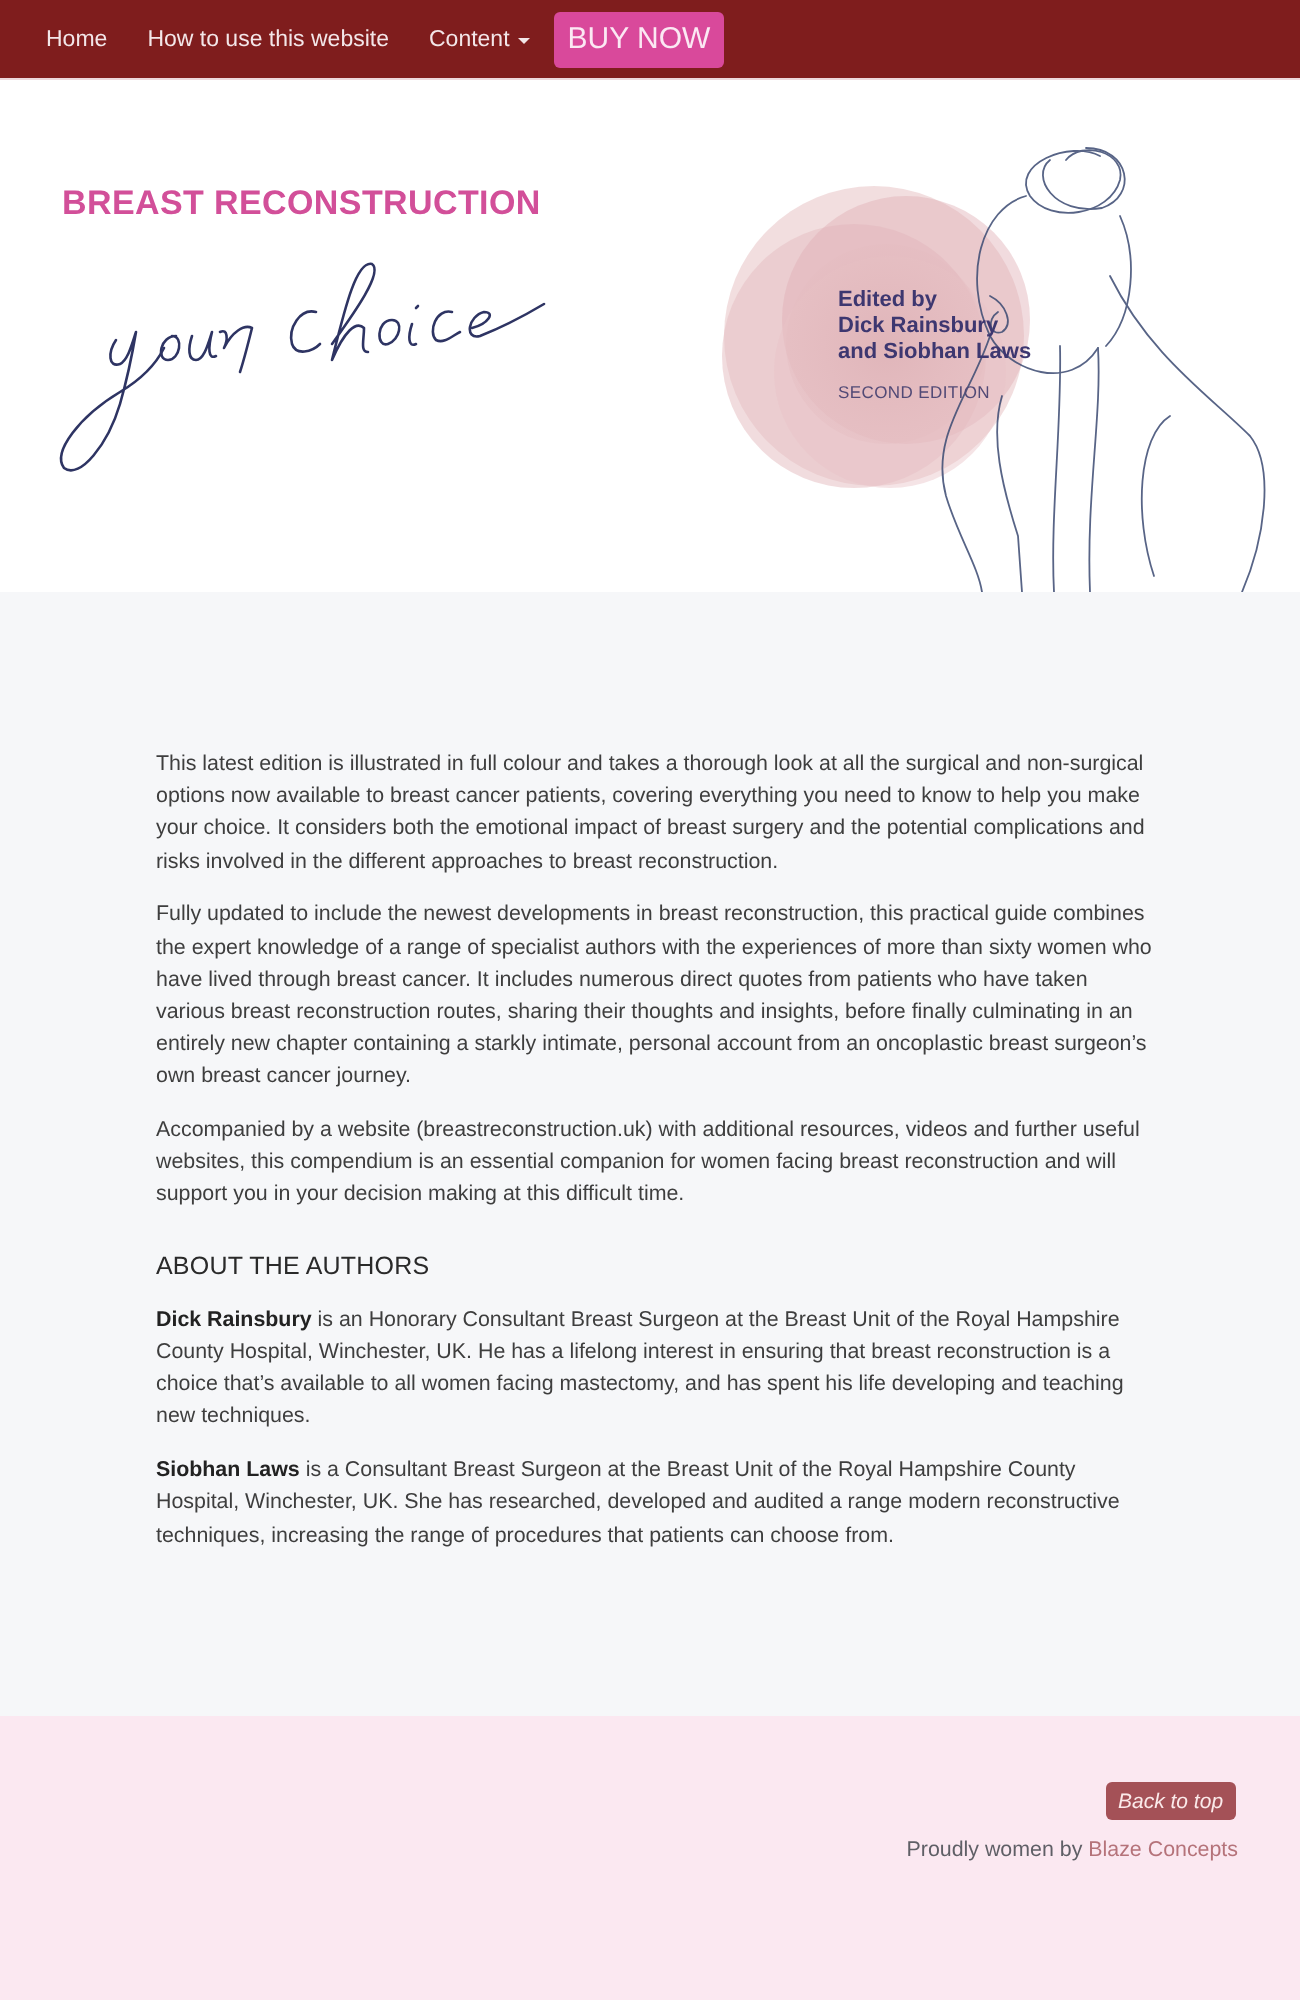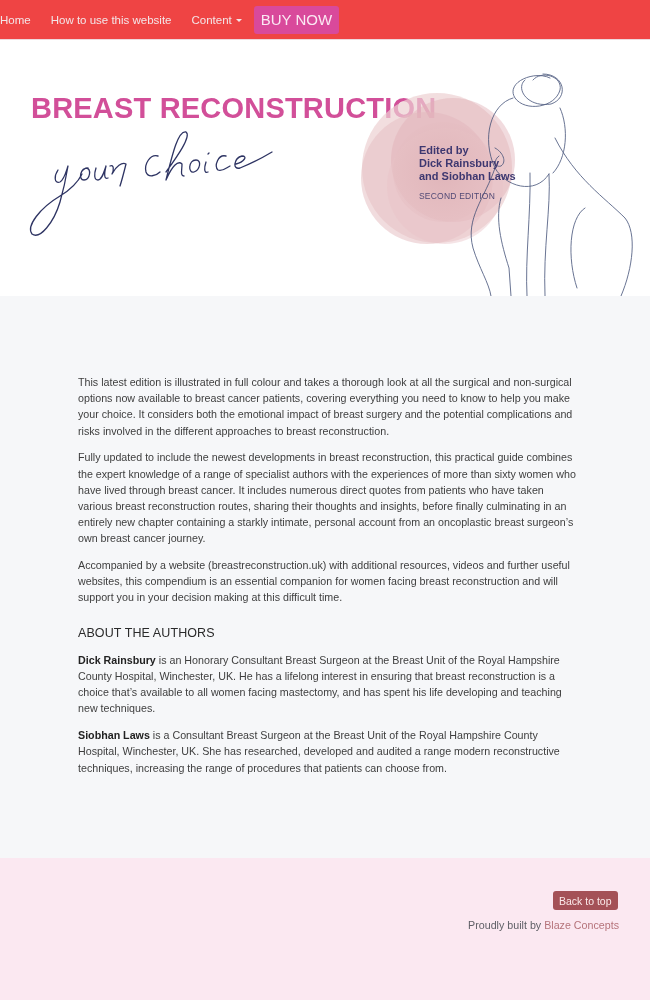--- a/index.html
+++ b/index.html
@@ -6,22 +6,23 @@
   html, body { width: 650px; height: 1000px; overflow: hidden; }
   body {
     font-family: "Liberation Sans", "DejaVu Sans", sans-serif;
     background: #f6f7f9;
     color: #3d3d3d;
     position: relative;
   }
   
   .navbar {
     position: absolute; left: 0; top: 0; width: 650px; height: 39px;
-    background: #ef4444;
+    background: #7f1d1d;
     display: flex; align-items: center;
+    padding-left: 23px;
   }
   .nav-link {
     color: #f3e6e8; font-size: 11.5px; text-decoration: none;
     margin-right: 20px; white-space: nowrap; cursor: pointer;
   }
   .nav-link.content { margin-right: 12px; display: flex; align-items: center; justify-content: space-between; }
   .caret {
     display: inline-block; width: 0; height: 0; margin-left: 4px; margin-top: 1px;
     border-left: 3px solid transparent; border-right: 3px solid transparent;
     border-top: 3.5px solid #f3e6e8;
@@ -33,21 +34,21 @@
   }
   .nav-underline { position: absolute; left: 0; top: 39px; width: 650px; height: 1px; background: #eed8dc; }
 
   
   .hero {
     position: absolute; left: 0; top: 40px; width: 650px; height: 256px;
     background: #ffffff; overflow: hidden;
   }
   .hero-title {
     position: absolute; left: 31px; top: 52px;
-    color: #d24f99; font-size: 29px; font-weight: bold; letter-spacing: 0.2px;
+    color: #d24f99; font-size: 17px; font-weight: bold; letter-spacing: 0.2px;
   }
   .hero-script { position: absolute; left: 26px; top: 82px; }
   .cover-art { position: absolute; left: 355px; top: 28px; }
   .cover-text { position: absolute; left: 419px; top: 104px; color: #3d3770; font-size: 11px; font-weight: bold; line-height: 13px; }
   .cover-edition { position: absolute; left: 419px; top: 151px; color: #524a76; font-size: 8.5px; letter-spacing: 0.2px; }
 
   
   .main {
     position: absolute; left: 78px; top: 374px; width: 500px;
     font-size: 10.7px; line-height: 16.2px; color: #3e3e3e;
@@ -65,21 +66,21 @@
     background: #fbe8f1;
   }
   .footer-address {
     position: absolute; left: 31px; top: 35px;
     font-size: 10.7px; line-height: 16px; color: #5f5f66;
   }
   .footer-link { color: #b5737a; text-decoration: none; cursor: pointer; }
   .back-top {
     position: absolute; left: 553px; top: 33px; height: 19px; padding: 0 6px;
     background: #a45157; color: #fbeaea; font-size: 10.5px; border-radius: 3px;
-    display: flex; align-items: center; cursor: pointer; border: none;
+    display: flex; align-items: center; cursor: pointer; border: none; font-style: italic;
   }
   .built-by {
     position: absolute; right: 31px; top: 61px; font-size: 10.7px; color: #5f5f66;
   }
 </style>
 </head>
 <body>
 
 <nav class="navbar">
   <a class="nav-link">Home</a>
@@ -166,15 +167,15 @@
 
   <h2>ABOUT THE AUTHORS</h2>
 
   <p><b>Dick Rainsbury</b><span> is an Honorary Consultant Breast Surgeon at the Breast Unit of the Royal Hampshire County Hospital, Winchester, UK. He has a lifelong interest in ensuring that breast reconstruction is a choice that’s available to all women facing mastectomy, and has spent his life developing and teaching new techniques.</span></p>
   <p><b>Siobhan Laws</b><span> is a Consultant Breast Surgeon at the Breast Unit of the Royal Hampshire County Hospital, Winchester, UK. She has researched, developed and audited a range modern reconstructive techniques, increasing the range of procedures that patients can choose from.</span></p>
 </main>
 
 <footer class="footer">
   <button class="back-top">Back to top</button>
   <div class="built-by">
-    <span>Proudly built by </span><a class="footer-link">Blaze Concepts</a>
+    <span>Proudly women by </span><a class="footer-link">Blaze Concepts</a>
   </div>
 </footer>
 
 </body></html>

